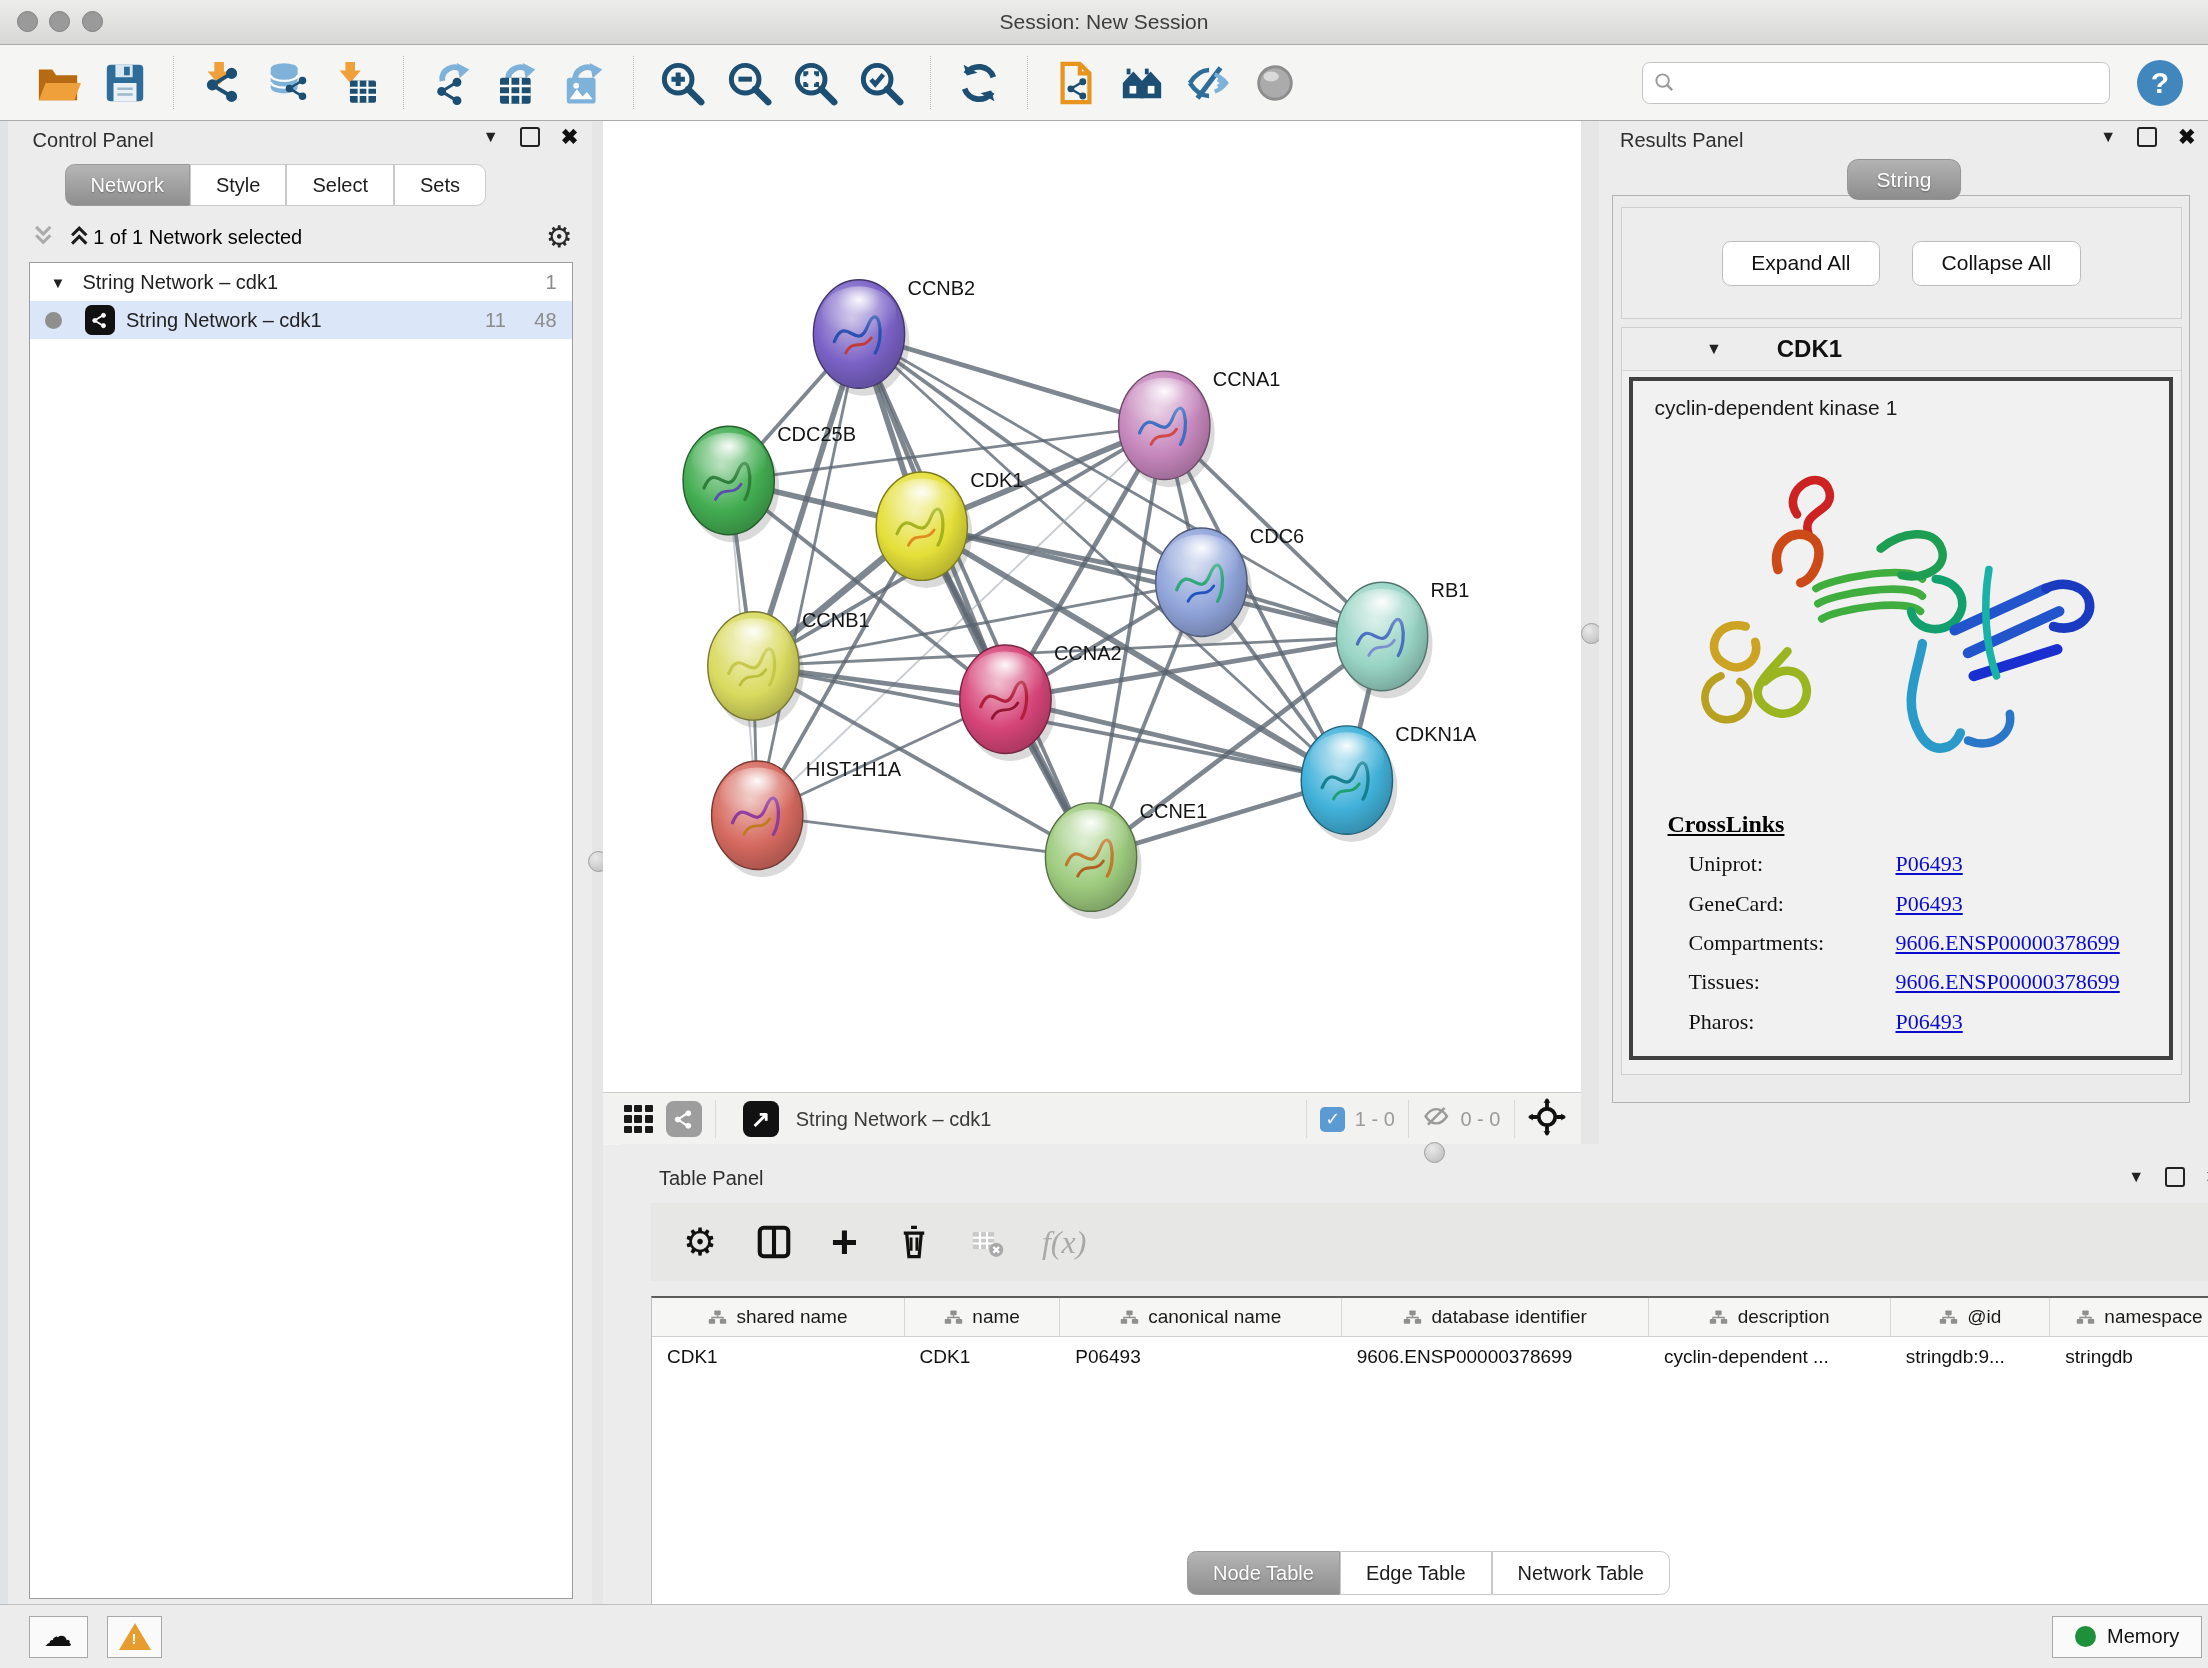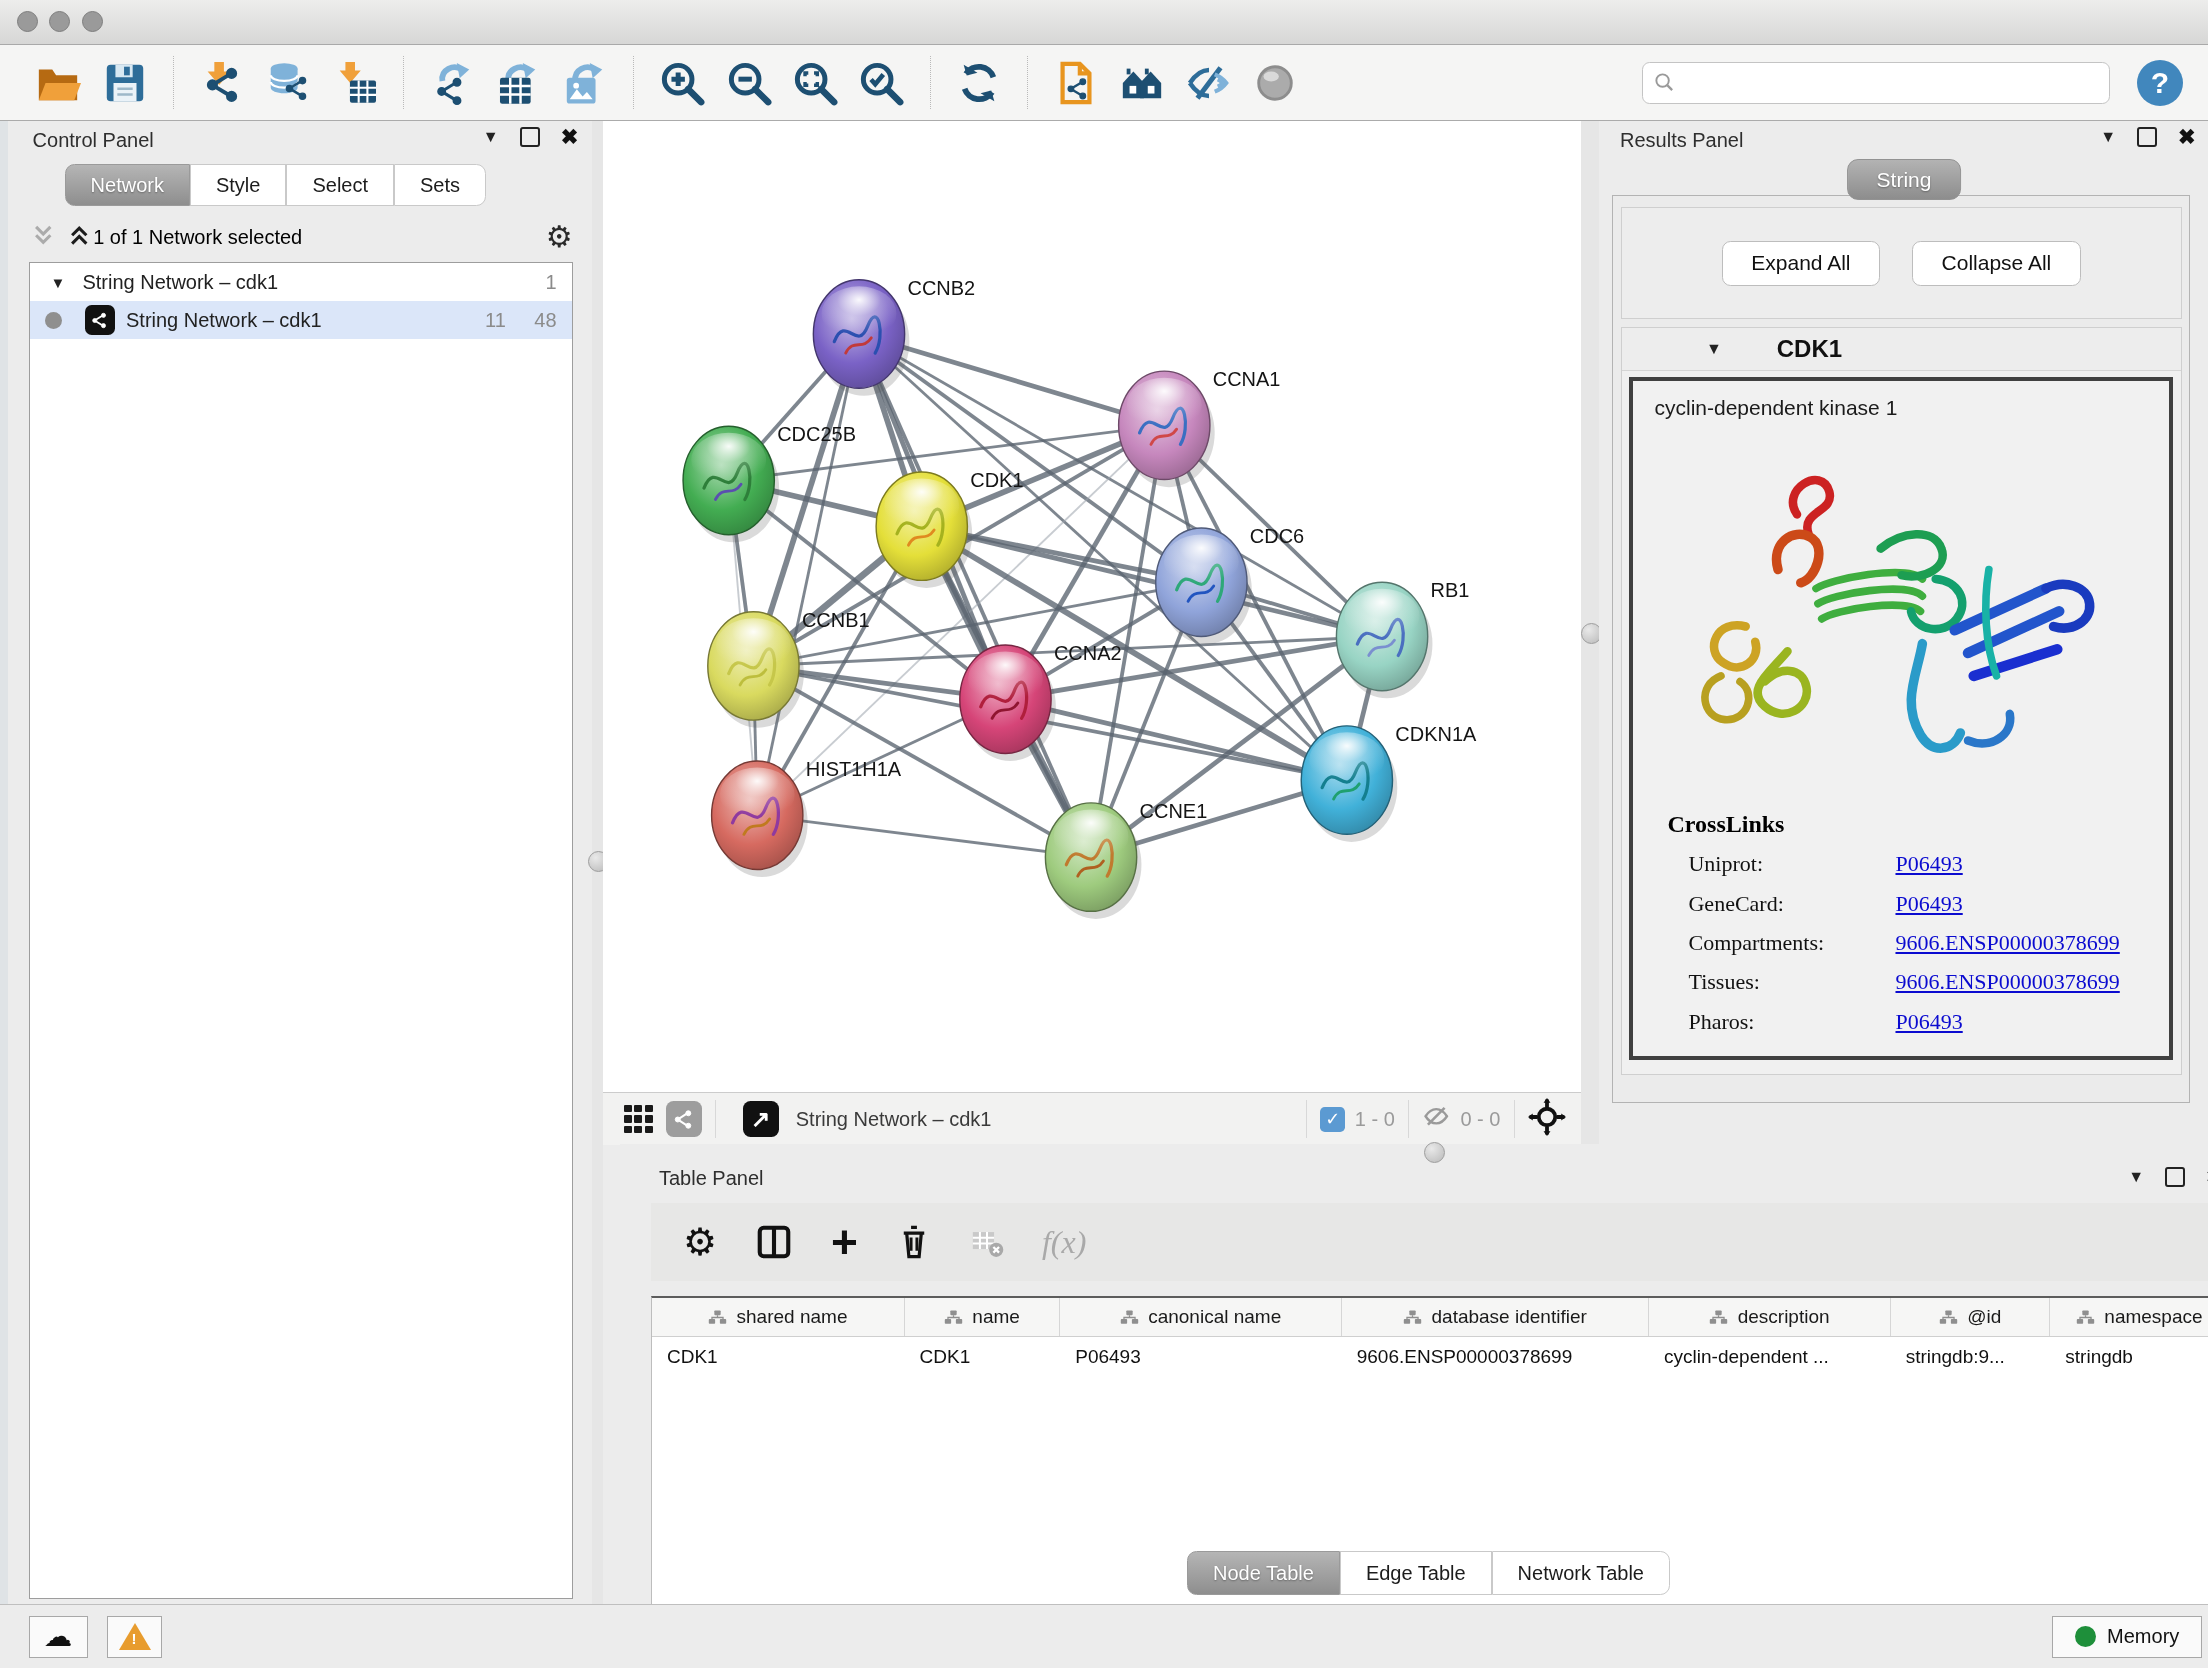--- a/index.html
+++ b/index.html
@@ -86,21 +86,21 @@
      display:flex;align-items:center;justify-content:center;gap:32px;}
   .rp-btn{background:#fff;border:1.9px solid #bdbdbd;border-radius:8.6px;font-size:21px;padding:9.5px 28.5px;color:#111;}
   #rp-section{margin:0 7.6px;border:1.9px solid #cfcfcf;background:#f0f0f0;height:748px;box-sizing:border-box;}
   #rp-sec-head{height:42px;display:flex;align-items:center;background:#ededed;border-bottom:1px solid #d5d5d5;}
   #rp-sec-head .caret{margin-left:84px;font-size:16px;}
   #rp-gene{margin-left:55px;font-size:24px;font-weight:bold;color:#111;}
   #rp-content{margin:5.7px 7.6px;border:4px solid #404040;background:#f1f1f1;height:683px;box-sizing:border-box;overflow:hidden;}
   #rp-desc{font-size:21px;color:#1b1b1b;margin:15px 0 0 21px;}
   #protein{display:block;margin:7.6px auto 0 auto;}
   #crosslinks{font-family:"Liberation Serif",serif;margin:3.8px 0 0 34px;}
-  #cl-title{font-size:24px;font-weight:bold;color:#000;}
+  #cl-title{font-size:24px;font-weight:bold;color:#000;text-decoration:underline;}
   .cl-row{display:flex;font-size:22px;margin-top:13.3px;}
   .cl-label{width:207px;margin-left:21px;color:#111;}
   .cl-link{color:#0b0bd0;text-decoration:underline;}
   
   #table-region{position:absolute;left:620px;top:1144px;width:1617px;height:463px;background:#ececec;}
   #tp-title{position:absolute;left:39px;top:23px;}
   #tp-toolbar{position:absolute;left:31px;top:59px;width:1579px;height:78px;background:#e7e7e6;
      display:flex;align-items:center;gap:38px;padding-left:32px;box-sizing:border-box;}
   #tp-toolbar .gear{font-size:38px;color:#111;}
   .tp-ic{display:flex;align-items:center;justify-content:center;}
@@ -134,20 +134,21 @@
 <body>
 
 <div id="app">
 
   <div id="titlebar">
     <div class="traffic">
       <span></span>
       <span></span>
       <span></span>
     </div>
+    <div id="win-title">Session: New Session</div>
   </div>
 
   <div id="toolbar">
       <span class="tbtn">
         <svg viewBox="0 0 24 24">
           <path d="M2 5h7l2 3h11v13H2z" fill="#b66a12"></path>
           <path d="M2 21l3.5-9H24l-3.5 9z" fill="#f0a03a"></path>
         </svg>
       </span>
       <span class="tbtn">

